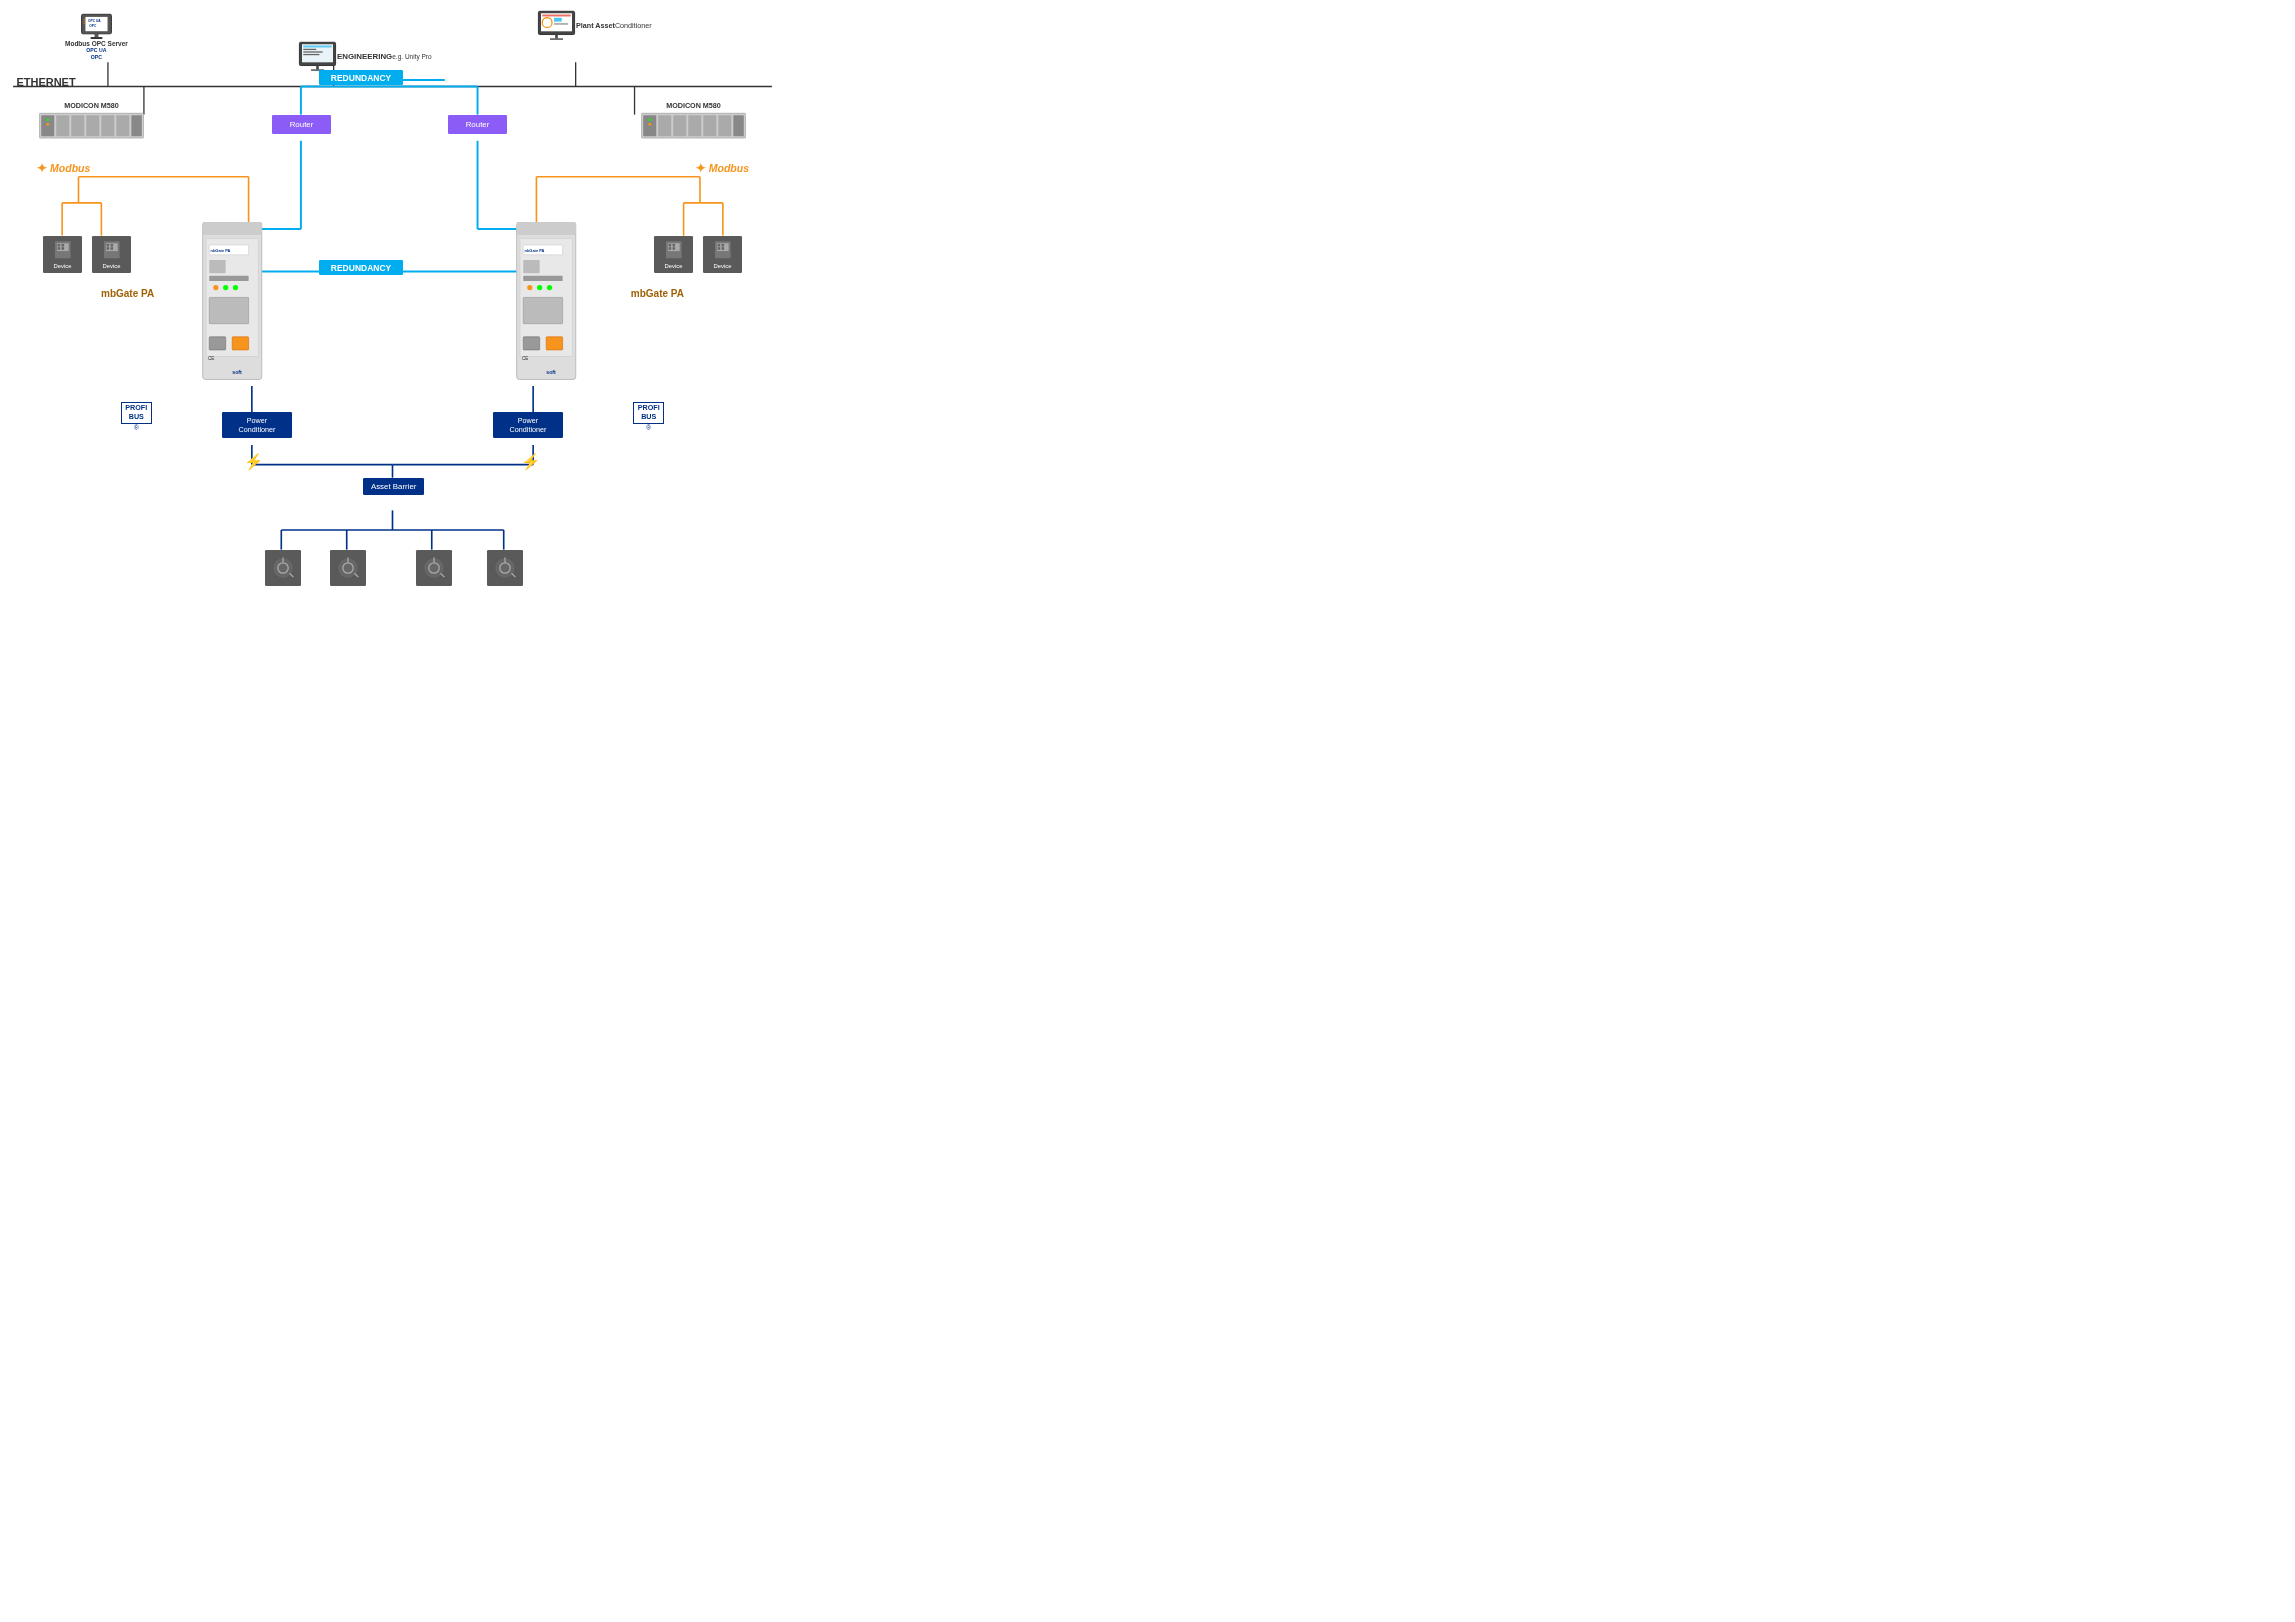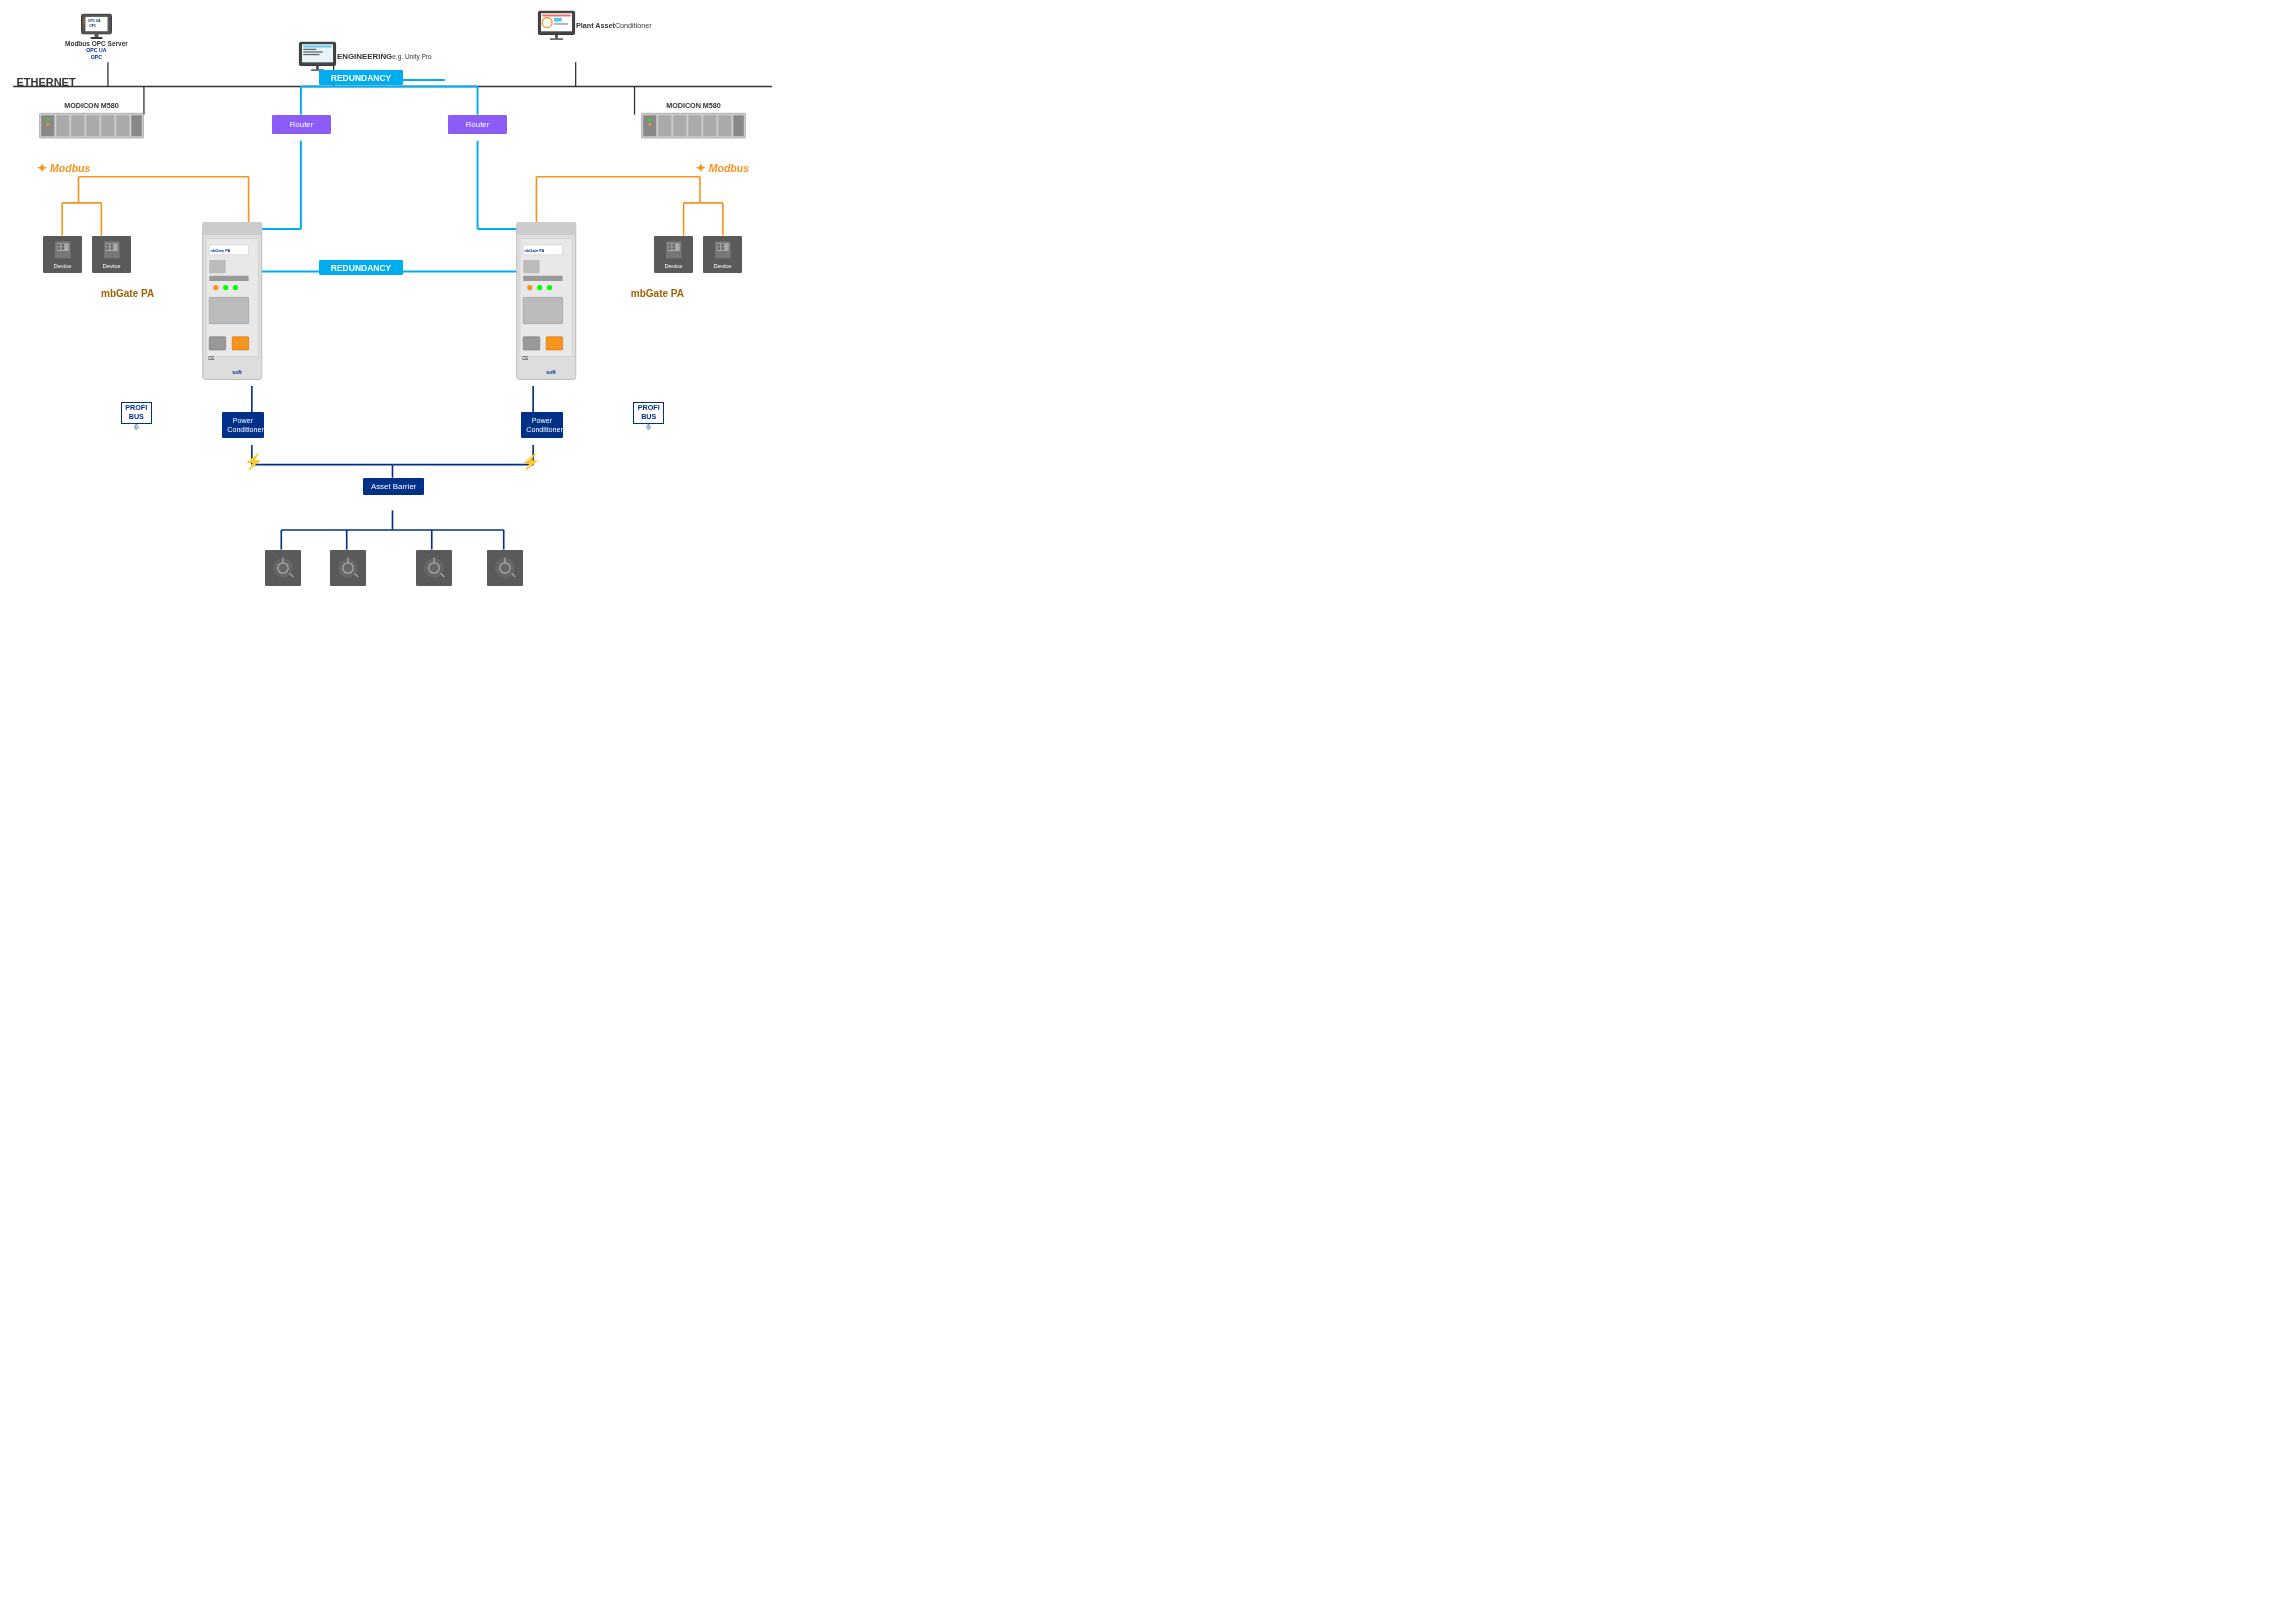--- a/index.html
+++ b/index.html
@@ -70,21 +70,21 @@
 
     
     .power-cond-box {
       position: absolute;
       background: #003087;
       color: #fff;
       font-size: 7.2px;
       text-align: center;
       padding: 3.9px 5.2px;
       border-radius: 1.3px;
-      width: 42px;
+      width: 70px;
     }
 
     
     .field-barrier-box {
       position: absolute;
       background: #003087;
       color: #fff;
       font-size: 7.9px;
       text-align: center;
       padding: 3.9px 7.9px;

